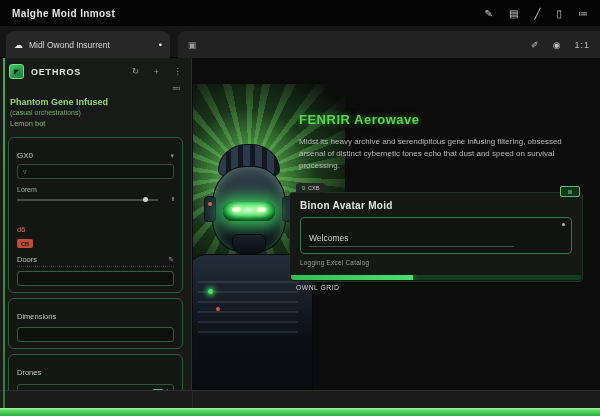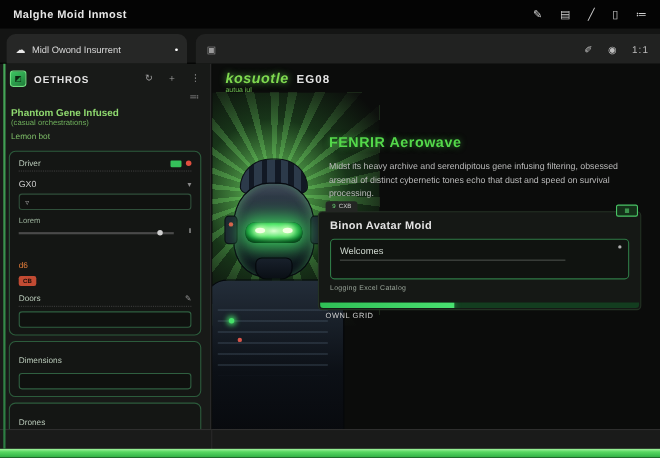--- a/index.html
+++ b/index.html
@@ -93,31 +93,31 @@
   .shoulders { position:absolute; left:-8px; top:170px; width:128px; height:140px; border:1px solid #05080c; border-radius:22px 22px 0 0;
     background:linear-gradient(180deg,#232d39,#0c1016 60%,#080a0e); }
   .chest-lines { position:absolute; left:12px; top:26px; width:100px; height:60px;
     background:repeating-linear-gradient(180deg, rgba(90,110,130,.25) 0 2px, transparent 2px 10px); }
   .chest-dot-g { position:absolute; left:22px; top:34px; width:5px; height:5px; border-radius:50%; background:#46e06a; box-shadow:0 0 5px 2px rgba(70,224,106,.8); }
   .chest-dot-r { position:absolute; left:30px; top:52px; width:4px; height:4px; border-radius:50%; background:#d8554a; }
 
   
   .char-block { position:absolute; left:106px; top:52px; width:286px; z-index:3; }
   .char-kicker { font-size:8px; color:#d8d8d8; letter-spacing:.4px; }
-  .char-name { margin-top:12px; font-size:13px; font-weight:bold; color:#54d84a; letter-spacing:.5px; text-shadow:0 0 6px rgba(80,230,80,.5); }
+  .char-name { margin-top:2px; font-size:13px; font-weight:bold; color:#54d84a; letter-spacing:.5px; text-shadow:0 0 6px rgba(80,230,80,.5); }
   .char-desc { margin-top:9px; font-size:8px; color:#b9b9b9; line-height:1.5; }
 
   
   .card { position:absolute; left:96px; top:134px; width:294px; height:90px; background:#151815; border:1px solid #243224; border-radius:4px; z-index:4; padding:7px 10px; }
   .card-tab { position:absolute; left:6px; top:-10px; height:10px; padding:0 6px; background:#232623; border-radius:3px 3px 0 0; display:flex; align-items:center; gap:3px; }
   .card-tab .num { font-size:5.5px; color:#6fe07a; }
   .card-tab .txt { font-size:5.5px; color:#cfcfcf; }
   .corner-badge { position:absolute; right:2px; top:-7px; width:20px; height:11px; border:1px solid #49c566; background:#143019; border-radius:2px; display:flex; align-items:center; justify-content:center; font-size:6px; color:#5fe87a; }
   .card-title { font-size:10px; font-weight:bold; color:#e3e3e3; letter-spacing:.3px; }
-  .card-input { position:relative; margin-top:6px; height:37px; border:1px solid #2f7a46; border-radius:4px; background:#101310; padding:5px 8px; }
+  .card-input { position:relative; margin-top:6px; height:37px; border:1px solid #2f7a46; border-radius:4px; background:#101310; padding:15px 8px; }
   .card-input .ph { font-size:8.5px; color:#cfd8cf; }
   .ph-line { margin-top:3px; width:205px; height:1px; background:#4a4f4a; }
   .input-dot { position:absolute; right:6px; top:5px; width:3px; height:3px; border-radius:50%; background:#b0b0b0; }
   .card-hint { margin-top:5px; font-size:6.3px; color:#9aa59a; letter-spacing:.3px; }
   .progress-wrap { position:absolute; left:1px; right:1px; bottom:1px; height:5px; background:#133d1f; border-radius:0 0 3px 3px; overflow:hidden; }
   .progress-fill { height:100%; width:42%; background:linear-gradient(90deg,#2fbf55,#49e070); box-shadow:0 0 6px rgba(70,230,110,.6); }
   .below-card { position:absolute; left:103px; top:226px; font-size:6.8px; color:#d0d0d0; letter-spacing:.5px; z-index:3; }
 
   
   .footerstrip { position:absolute; left:0; top:390px; width:600px; height:18px; background:#1a1b1a; border-top:1px solid #2e2e2e; }
@@ -169,25 +169,20 @@
     <div class="sb-filter-row">
       <span>≕</span>
     </div>
     <div class="sb-intro">
       <div class="t1">Phantom Gene Infused</div>
       <div class="t2">(casual orchestrations)</div>
       <div class="t3">Lemon bot</div>
     </div>
 
     <div class="sb-box">
-      <div class="field-row">
-        <span class="field-label">Driver</span>
-        <span class="mini-badge"></span>
-        <span class="red-dot"></span>
-      </div>
       <div class="model-row">
         <span class="model-value">GX0</span>
         <span class="model-chev">▾</span>
       </div>
       <div class="select-box">
         <span>▿</span>
       </div>
       <div class="slider-label">Lorem</div>
       <div class="slider">
         <div class="slider-track"></div>
@@ -235,27 +230,20 @@
         <span class="eye r"></span>
       </div>
       <div class="jaw"></div>
       <div class="shoulders">
         <div class="chest-lines"></div>
         <span class="chest-dot-g"></span>
         <span class="chest-dot-r"></span>
       </div>
     </div>
 
-    <div class="main-header">
-      <div class="logo-row">
-        <span class="logo-text">kosuotle</span>
-        <span class="logo-suffix">EG08</span>
-      </div>
-      <div class="logo-tagline">autua iul</div>
-    </div>
 
     <div class="char-block">
       <div class="char-name">FENRIR Aerowave</div>
       <div class="char-desc">Midst its heavy archive and serendipitous gene infusing filtering, obsessed arsenal of distinct cybernetic tones echo that dust and speed on survival processing.</div>
     </div>
 
     <div class="card">
       <div class="card-tab">
         <span class="num">9</span>
         <span class="txt">CXB</span>

